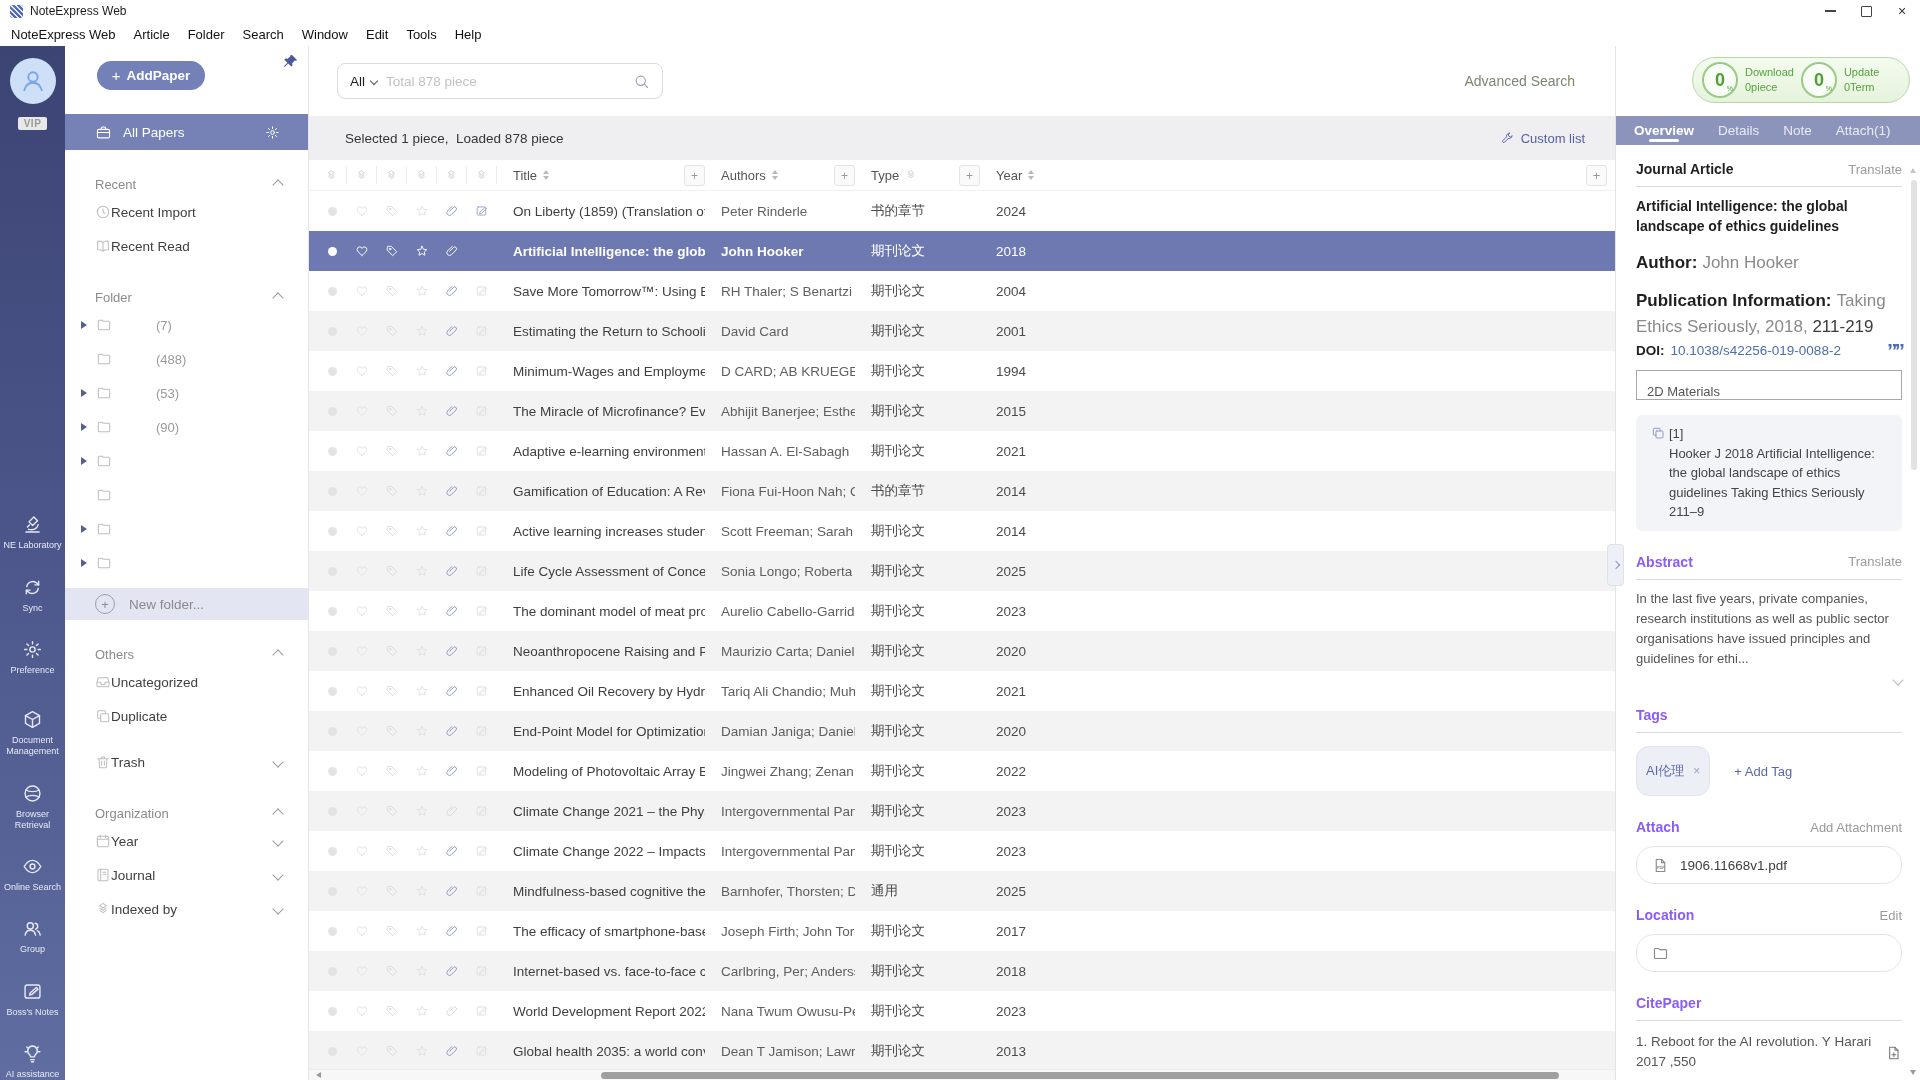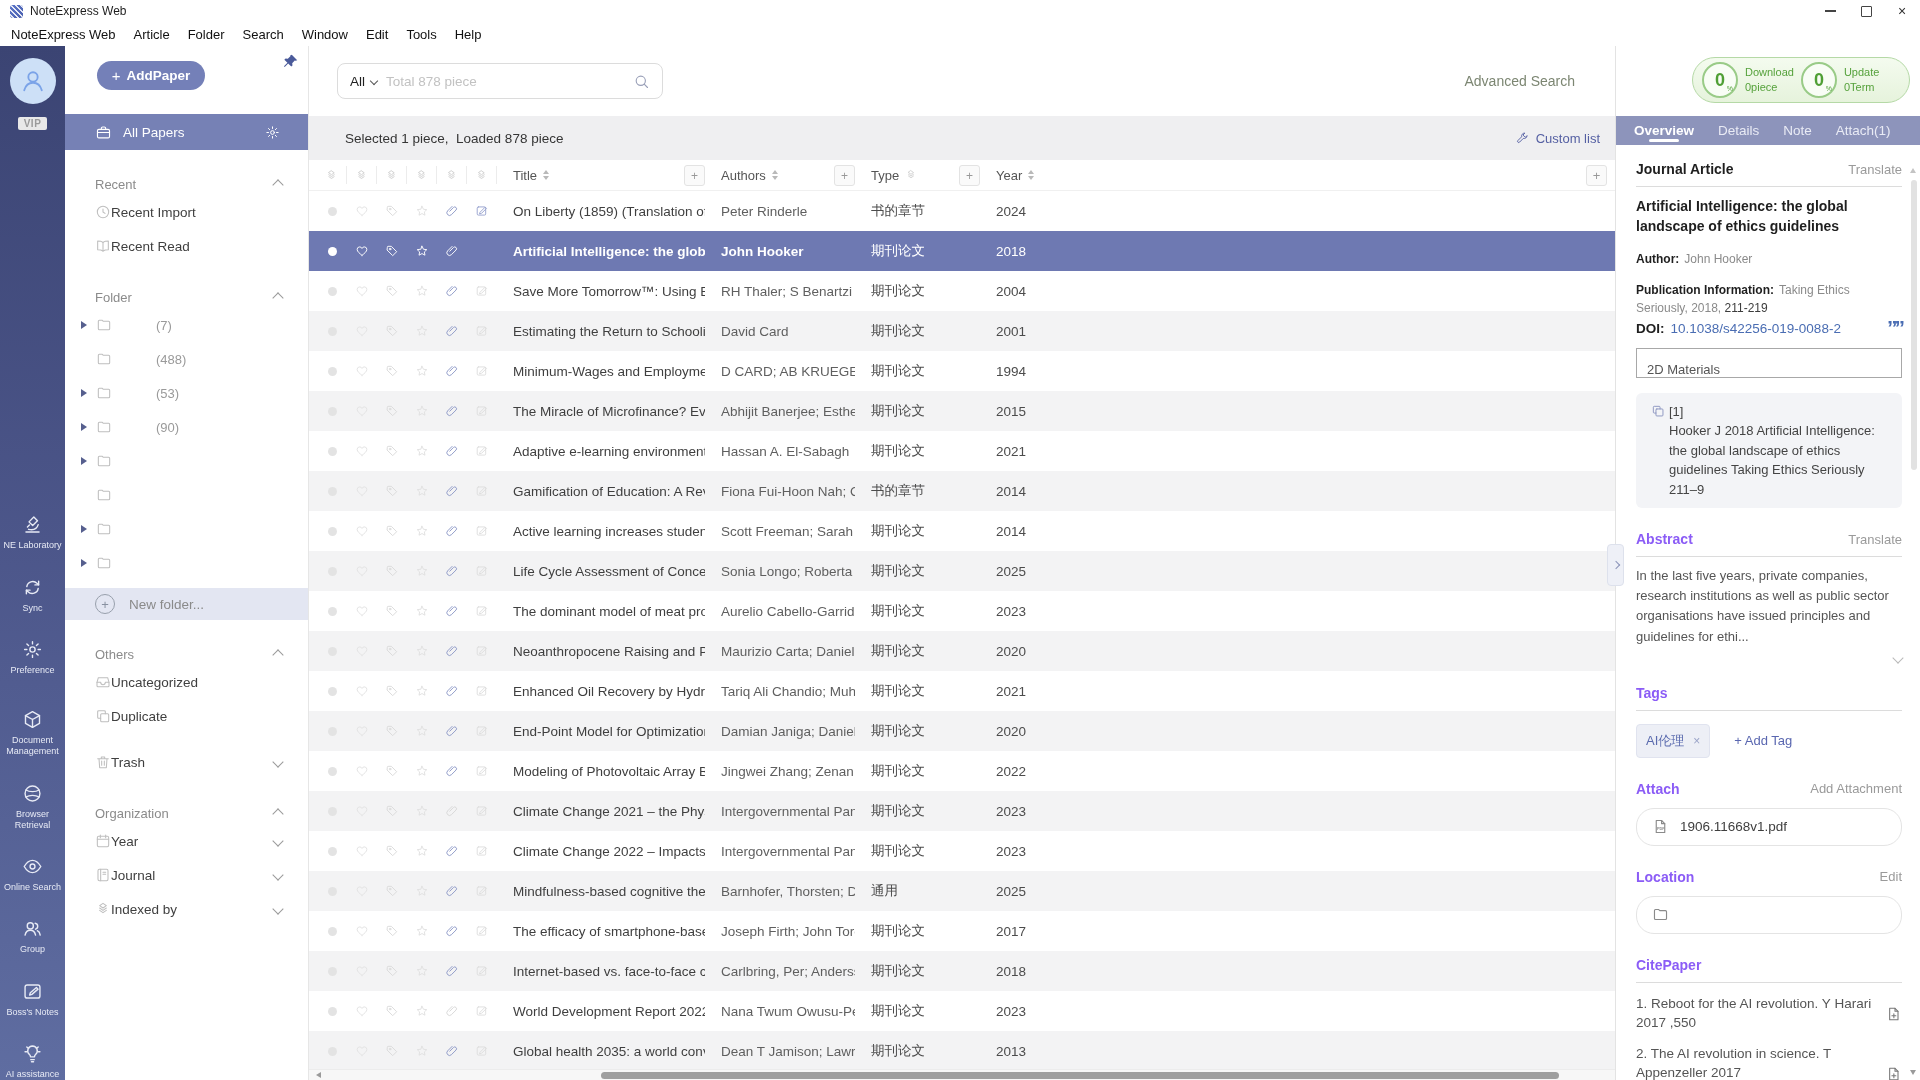--- a/index.html
+++ b/index.html
@@ -93,21 +93,21 @@
   .searchbox{width:300px;height:34px;border:1px solid #dcdcdc;border-radius:8px;display:flex;align-items:center;
              padding:0 12px;gap:9px;background:#fff;cursor:text}
   .sfilter{display:flex;align-items:center;gap:6px;color:#1f1f1f;font-size:13.5px;cursor:pointer}
   .placeholder{color:#c2c2c2;font-size:13.5px;flex:1}
   .searchbox .icn{color:#9aa0b8;cursor:pointer}
   .searchbox svg{width:17px;height:17px}
   .advsearch{position:absolute;right:40px;color:#7c8672;font-size:14px;cursor:pointer}
   .statusrow{height:44px;background:#efeff1;display:flex;align-items:center;padding-left:36px;
              position:relative;flex-shrink:0}
   .status{color:#353535;font-size:13.5px;white-space:pre}
-  .customlist{position:absolute;right:15px;display:flex;align-items:center;gap:6px;color:#5560a3;
+  .customlist{position:absolute;right:30px;display:flex;align-items:center;gap:6px;color:#5560a3;
               font-size:13px;cursor:pointer}
   .customlist svg{width:14px;height:14px}
 
   .grid{display:grid;grid-template-columns:30px 30px 30px 30px 30px 30px 208px 150px 125px 90px 1fr;
         align-items:center;padding-left:8px}
   .thead{height:30px;background:#fff;border-bottom:1px solid #f0f0f0;position:relative;flex-shrink:0}
   .th-ic{display:flex;justify-content:center;align-items:center;color:#cbcbcb;border-right:1px solid #ececec;
          height:18px;cursor:pointer}
   .th-ic svg{width:13px;height:13px}
   .th{display:flex;align-items:center;gap:6px;padding-left:16px;color:#555;font-size:13px;position:relative;
@@ -166,42 +166,42 @@
   .tab{color:#e9ebf5;font-size:13.5px;cursor:pointer;position:relative;height:100%;display:flex;align-items:center}
   .tab.active{color:#fff;font-weight:bold}
   .tab.active::after{content:"";position:absolute;bottom:3px;left:50%;transform:translateX(-50%);
                      width:30px;height:3px;background:#fff;border-radius:2px}
   .pbody{flex:1;overflow:hidden;padding:0 18px 0 20px;position:relative}
   .prow{display:flex;align-items:center;margin-top:16px}
   .ptype{font-weight:bold;color:#1f1f1f;font-size:14px}
   .translate{margin-left:auto;color:#9a9a9a;font-size:13px;cursor:pointer}
   .phr{border:none;border-top:1px solid #dcdcdc;margin:9px 0}
   .ptitle{font-weight:bold;color:#1f1f1f;font-size:14px;line-height:1.45}
-  .pfield{margin-top:13px;font-size:12px;color:#8a8a8a;line-height:1.5}
+  .pfield{margin-top:13px;font-size:17px;color:#8a8a8a;line-height:1.5}
   .pfield b{color:#1f1f1f;margin-right:5px}
   .pages{color:#3c3c3c}
   .doi-row{display:flex;align-items:center;margin-top:4px;font-size:13.5px}
   .doi-row b{color:#1f1f1f;margin-right:6px}
   .doi-link{color:#4a6db3;cursor:pointer}
   .quotes{margin-left:auto;color:#4a6db3;font-size:21px;font-weight:bold;letter-spacing:-3px;line-height:8px;cursor:pointer}
   .styleselect{margin-top:12px;height:28px;border:1px solid #a8a8a8;border-radius:0;display:flex;
                align-items:flex-end;padding:0 10px;color:#555;font-size:13px;cursor:pointer}
   .citecard{margin-top:15px;background:#f3f4f7;border-radius:6px;padding:9px 11px;display:grid;
             grid-template-columns:22px 1fr;font-size:13px;color:#444;line-height:1.5}
   .citecard .icn{color:#8a93c0;align-self:start;margin-top:2px}
   .citecard svg{width:14px;height:14px}
   .sechdr{display:flex;align-items:center;margin-top:23px}
   .sechdr .lbl{font-weight:bold;color:#8b5cf6;font-size:14px}
   .hdr-action{margin-left:auto;color:#9a9a9a;font-size:13px;cursor:pointer}
   .abstract{font-size:13px;color:#555;line-height:1.55;margin-top:1px}
   .expand{display:flex;justify-content:flex-end;margin-top:7px}
   .expand .chev{border-color:#b9b9b9;cursor:pointer}
   .tagrow{display:flex;align-items:center;margin-top:13px;gap:24px}
-  .chip{background:#edeff6;border:1px solid #e0e3ef;border-radius:4px;height:24px;display:flex;
-        align-items:center;padding:4px 9px;gap:9px;color:#5a6aae;font-size:13px}
+  .chip{background:#edeff6;border:1px solid #e0e3ef;border-radius:13px;height:24px;display:flex;
+        align-items:center;padding:12px 9px;gap:9px;color:#5a6aae;font-size:13px}
   .chip .x{color:#9aa3c8;cursor:pointer;font-size:12px}
   .addtag{color:#5a67b0;font-size:13px;cursor:pointer}
   .pill{margin-top:11px;height:36px;border:1px solid #e4e4e4;border-radius:18px;display:flex;
         align-items:center;padding:0 15px;gap:11px;color:#3f3f3f;font-size:13.5px;cursor:pointer}
   .pill .icn{color:#8a8a8a}
   .pill svg{width:17px;height:17px}
   .cp-item{display:flex;margin-top:11px;font-size:13.5px;color:#555;line-height:1.45}
   .cp-text{flex:1;padding-right:8px}
   .cp-item .icn{color:#777;margin-top:2px;cursor:pointer}
   .cp-item svg{width:16px;height:16px}

